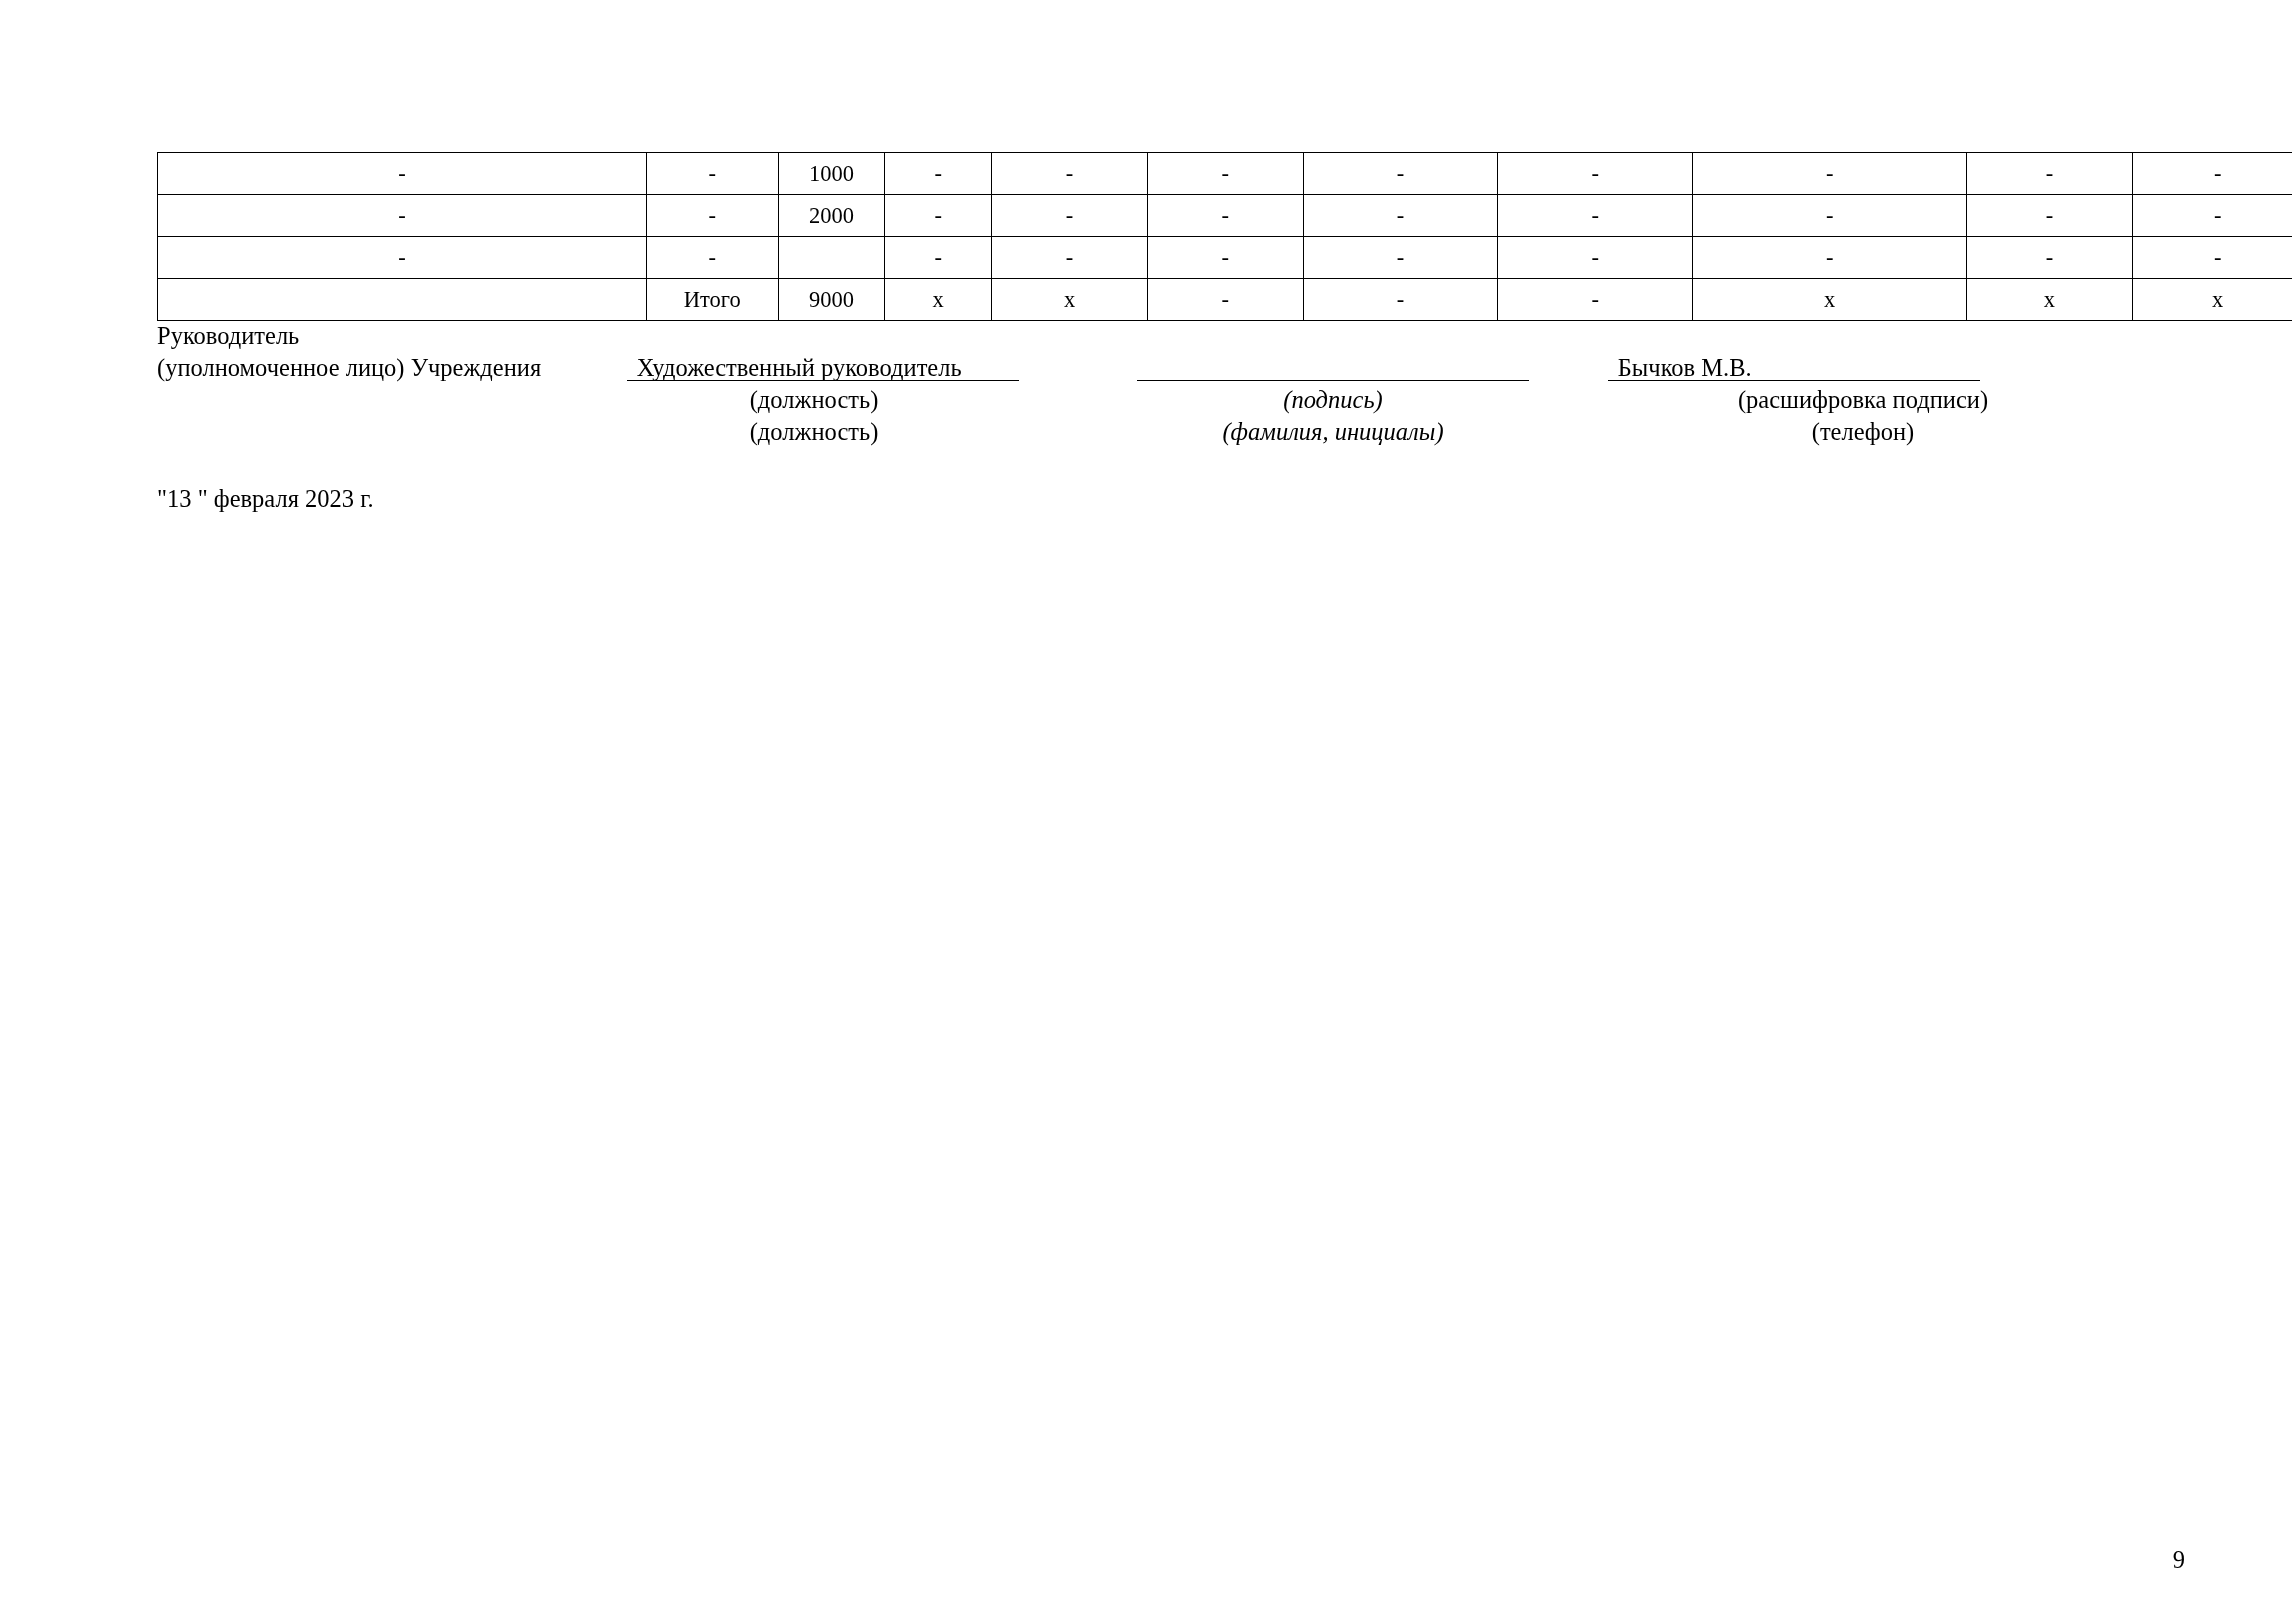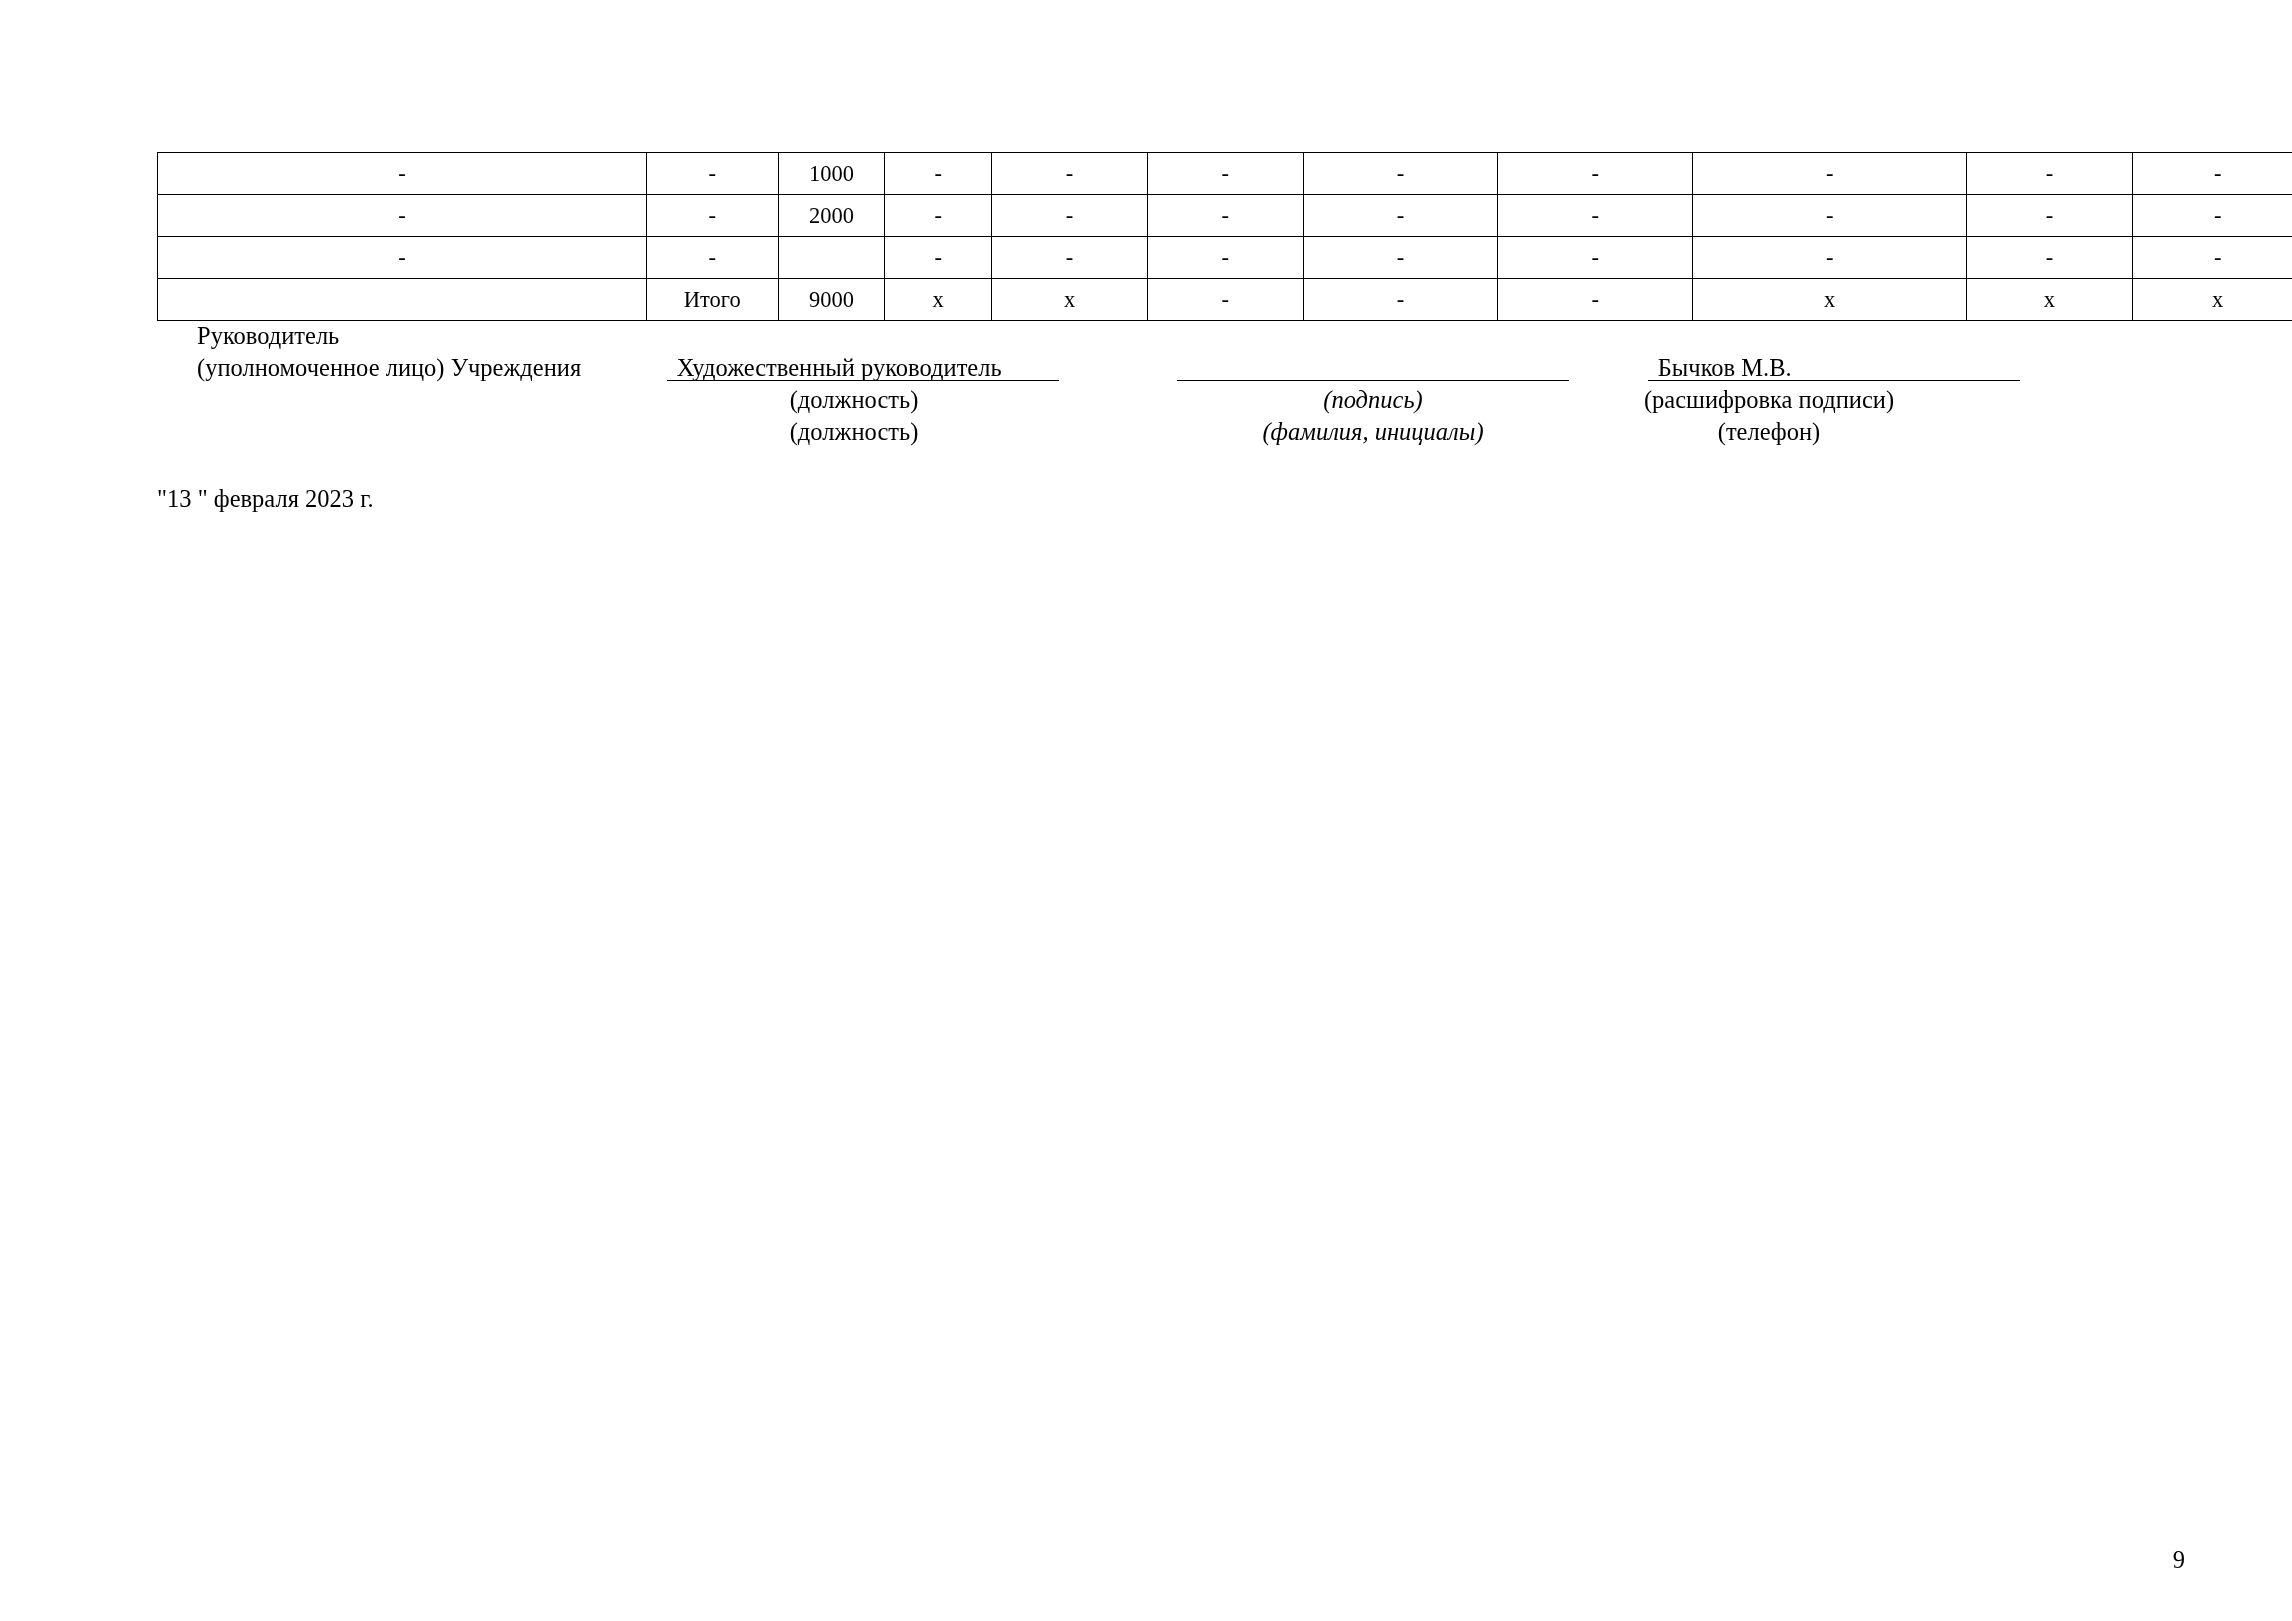--- a/index.html
+++ b/index.html
@@ -62,21 +62,20 @@
     position: absolute;
     left: 157px;
     top: 320px;
     width: 1960px;
     font-size: 24.5px;
     line-height: 1.32;
   }
   .sig-row {
     position: relative;
     height: 32px;
-    margin-left: 40px;
   }
   .label-left {
     position: absolute;
     left: 0;
     top: 0;
     white-space: nowrap;
   }
   .field {
     position: absolute;
     top: 0;
@@ -95,21 +94,21 @@
     white-space: nowrap;
   }
 
   
   .col-pos   { left: 470px;  width: 392px; }
   .col-sign  { left: 980px; width: 392px; }
   .col-name  { left: 1451px; width: 372px; }
 
   .cap-pos   { left: 461px;  width: 392px; }
   .cap-sign  { left: 980px; width: 392px; font-style: italic; }
-  .cap-name  { left: 1386px; width: 372px; }
+  .cap-name  { left: 1520px; width: 372px; }
 
   .date-line {
     position: absolute;
     left: 157px;
     top: 485px;
     font-size: 24.5px;
     white-space: nowrap;
   }
 
   .page-number {

